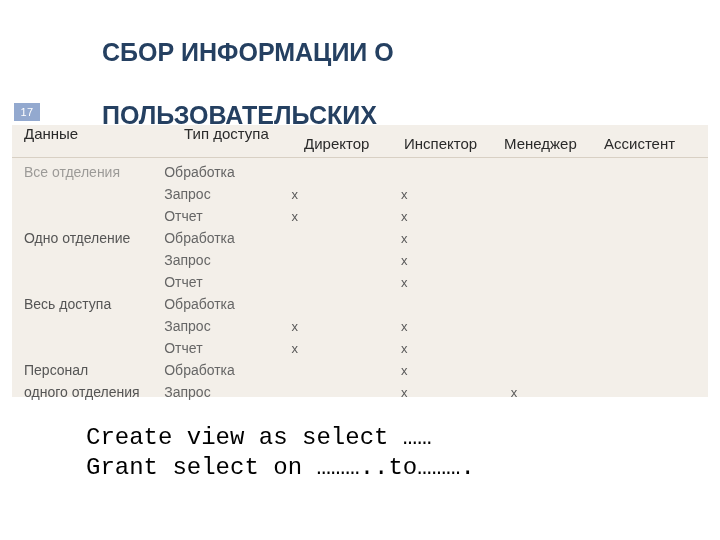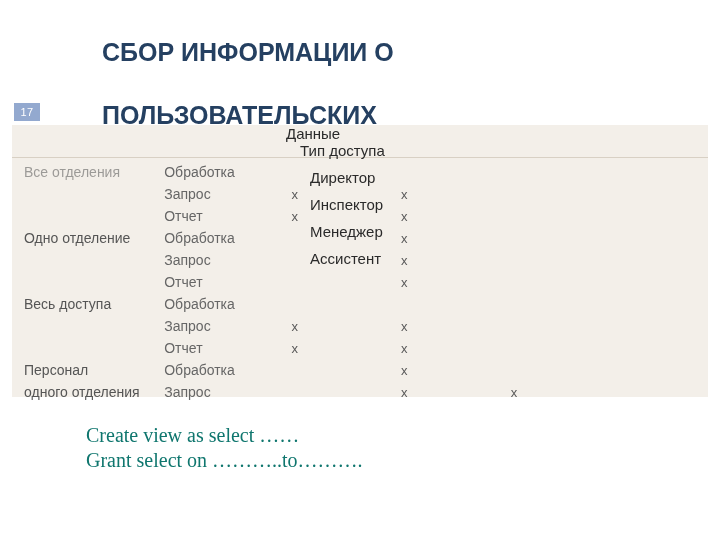--- a/index.html
+++ b/index.html
@@ -48,27 +48,26 @@
     left: 12px;
     top: 125px;
     width: 696px;
     height: 272px;
     background: #F3EFE9;
     font-family: "Arial Narrow", Arial, sans-serif;
     color: #444;
   }
   .thead-row {
     display: flex;
-    align-items: center;
+    align-items: flex-start;
     height: 32px;
     border-bottom: 1px solid #d8d0c4;
     font-size: 15px;
     color: #2a2a2a;
     font-weight: 400;
-    flex-direction: column;
   }
   .col-d  { width: 160px; padding-left: 12px; }
   .col-t  { width: 120px; }
   .col-c  { width: 100px; text-align: left; margin-top: 10px; }
   .thead-row .col-c { text-align: left; }
   .trow {
     display: flex;
     align-items: flex-end;
     height: 22px;
     font-size: 14px;
@@ -76,24 +75,24 @@
   }
   .trow .mark { font-size: 13px; text-transform: lowercase; padding-left: 22px; }
   .trow .col-d { color: #555; }
   .trow .col-t { color: #666; }
   .faded { opacity: 0.55; }
 
   .sql-block {
     position: absolute;
     left: 86px;
     top: 423px;
-    font-family: Liberation Serif, serif;
-    font-size: 20px;
+    font-family: Liberation Mono, monospace;
+    font-size: 24px;
     line-height: 1.25;
-    color: #0f766e;
+    color: #000000;
   }
 </style>
 </head>
 <body>
 
 <div class="slide">
 
   <div class="title-block">
     <span>СБОР ИНФОРМАЦИИ О</span><br>
     <span>ПОЛЬЗОВАТЕЛЬСКИХ</span><br>

